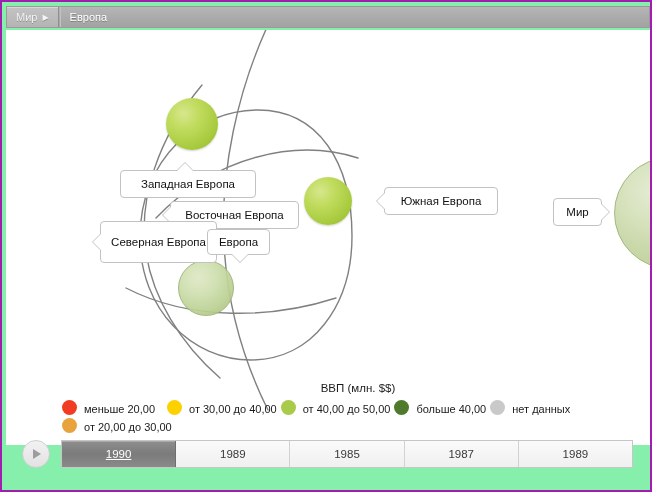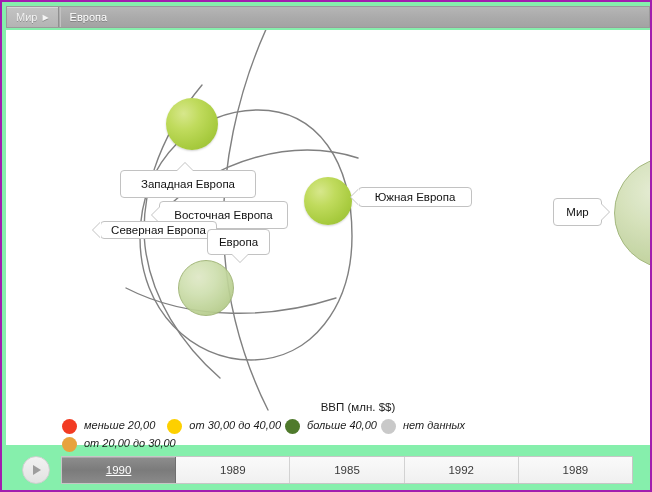--- a/index.html
+++ b/index.html
@@ -73,37 +73,37 @@
   }
   
   .callout.tail-right .tail{
     right:-8px;top:50%;margin-top:-8px;
     border-top:8px solid transparent;border-bottom:8px solid transparent;
     border-left:8px solid #ffffff;filter:drop-shadow(1px 0 0 #c2c2c2);
   }
 
   
   .legend{
-    position:absolute;left:4px;top:380px;width:644px;margin-top:19px;
+    position:absolute;left:4px;top:380px;width:644px;
   }
   .legend-title{
     text-align:center;font-size:11.5px;color:#1b1b1b;margin-bottom:6px;
     padding-left:60px;
   }
   .legend-rows{padding-left:56px;}
   .legend-row{display:flex;align-items:center;margin-bottom:3px;}
-  .legend-item{display:flex;align-items:flex-start;margin-right:12px;font-style:italic;}
+  .legend-item{display:flex;align-items:flex-end;margin-right:12px;}
   .legend-swatch{
     width:15px;height:15px;border-radius:50%;flex:0 0 auto;
   }
   .legend-label{font-size:11px;color:#1b1b1b;margin-left:7px;white-space:nowrap;}
 
   
   .timeline{
-    position:absolute;left:4px;top:450px;width:644px;height:36px;
+    position:absolute;left:4px;top:434px;width:644px;height:36px;
     display:flex;align-items:center;
   }
   .play-button{
     width:26px;height:26px;border-radius:50%;margin-left:16px;flex:0 0 auto;
     background:linear-gradient(to bottom,#f2f2f2 0%,#e2e2e2 100%);
     border:1px solid #cfcfcf;
     display:flex;align-items:center;justify-content:center;
   }
   .play-tri{
     width:0;height:0;margin-left:2px;
@@ -179,36 +179,36 @@
 
     <div class="bubble" style="left:608px;top:127px;width:110px;height:110px;
                 background:radial-gradient(circle at 36% 30%, #e4ebd2 0%, #d3e0b7 35%, #c0d19c 70%, #abc084 100%);
                 border:1px solid #9fb478;opacity:.95;"></div>
 
     <div class="callout tail-up" style="left:82px;top:140px;width:136px;height:28px;margin-left:32px;">
       <span class="tail" style="left:56px;"></span>
       <span>Западная Европа</span>
     </div>
 
-    <div class="callout tail-left" style="left:153px;top:171px;width:129px;height:28px;">
+    <div class="callout tail-left" style="left:164px;top:171px;width:129px;height:28px;">
       <span class="tail"></span>
       <span>Восточная Европа</span>
     </div>
 
-    <div class="callout tail-left" style="left:94px;top:191px;width:117px;height:18px;text-align:right;">
+    <div class="callout tail-left" style="left:94px;top:191px;width:117px;height:42px;text-align:right;">
       <span class="tail"></span>
       <span>Северная Европа</span>
     </div>
 
     <div class="callout tail-down" style="left:201px;top:199px;width:63px;height:26px;">
       <span class="tail" style="left:24px;"></span>
       <span>Европа</span>
     </div>
 
-    <div class="callout tail-left" style="left:352px;top:157px;width:114px;height:20px;">
+    <div class="callout tail-left" style="left:378px;top:157px;width:114px;height:28px;">
       <span class="tail"></span>
       <span>Южная Европа</span>
     </div>
 
     <div class="callout tail-right" style="left:547px;top:168px;width:49px;height:28px;">
       <span class="tail"></span>
       <span>Мир</span>
     </div>
 
   </div>
@@ -220,20 +220,24 @@
       <div class="legend-row">
         <div class="legend-item">
           <span class="legend-swatch" style="background:#f23b23;"></span>
           <span class="legend-label">меньше 20,00</span>
         </div>
         <div class="legend-item">
           <span class="legend-swatch" style="background:#fdd000;"></span>
           <span class="legend-label">от 30,00 до 40,00</span>
         </div>
         <div class="legend-item" style="margin-left:-8px;">
+          <span class="legend-swatch" style="background:#a8cb4a;"></span>
+          <span class="legend-label">от 40,00 до 50,00</span>
+        </div>
+        <div class="legend-item" style="margin-left:-8px;">
           <span class="legend-swatch" style="background:#4f7a2c;"></span>
           <span class="legend-label">больше 40,00</span>
         </div>
         <div class="legend-item" style="margin-left:-8px;">
           <span class="legend-swatch" style="background:#c9c9c9;"></span>
           <span class="legend-label">нет данных</span>
         </div>
       </div>
 
       <div class="legend-row">
@@ -254,21 +258,21 @@
       <div class="year-tab selected">
         <span>1990</span>
       </div>
       <div class="year-tab">
         <span>1989</span>
       </div>
       <div class="year-tab">
         <span>1985</span>
       </div>
       <div class="year-tab">
-        <span>1992</span>
+        <span>1987</span>
       </div>
       <div class="year-tab">
         <span>1989</span>
       </div>
     </div>
   </div>
 
 </div>
 
 </body></html>

